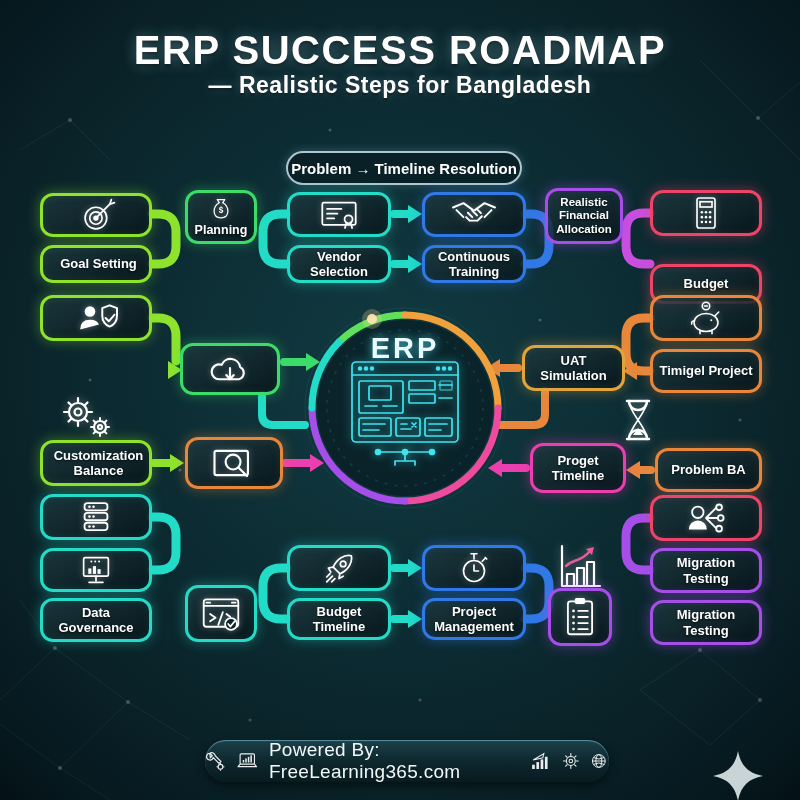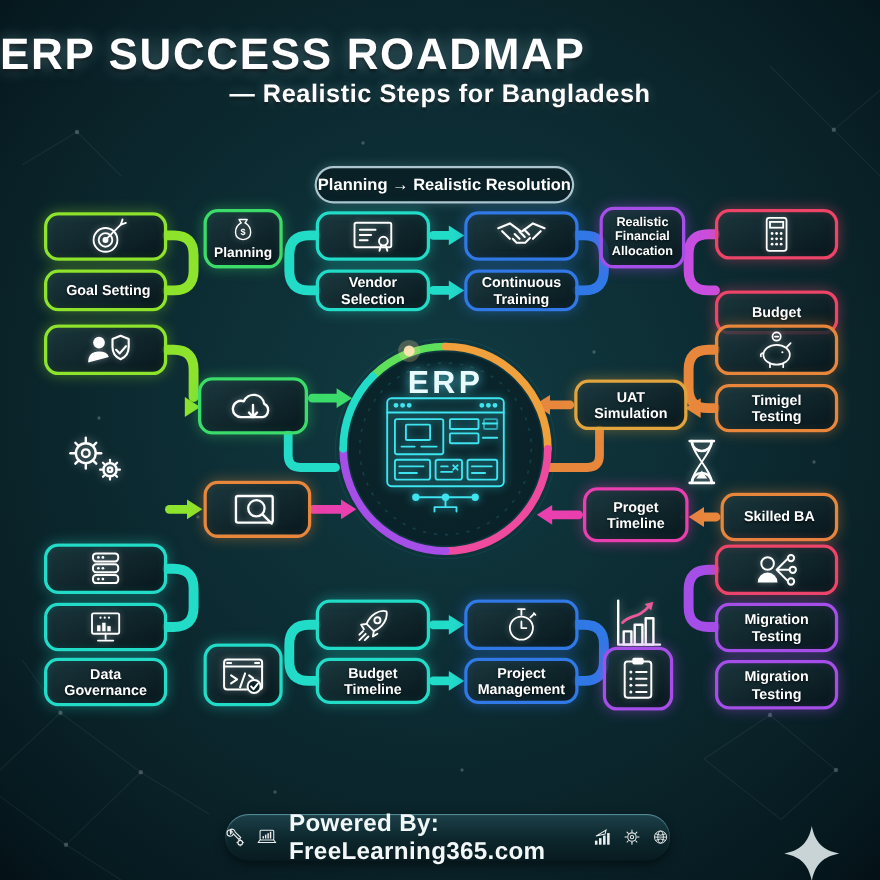--- a/index.html
+++ b/index.html
@@ -3,21 +3,21 @@
 <meta charset="utf-8">
 <style>
   html,body{margin:0;padding:0;background:#04141a;}
   #canvas{
     position:relative;width:800px;height:800px;overflow:hidden;
     font-family:"Liberation Sans",sans-serif;color:#fff;
     background:
       radial-gradient(circle at 50% 46%, #123b42 0%, #0d2e35 38%, #0a2329 68%, #061a20 88%, #041116 100%);
   }
   .deco{position:absolute;inset:0;pointer-events:none;}
-  .title{position:absolute;left:0;right:0;top:28px;font-weight:700;
+  .title{position:absolute;left:0;right:0;top:28px;text-align:center;font-weight:700;
          font-size:40px;letter-spacing:1.5px;text-shadow:0 0 14px rgba(190,240,255,.35),0 2px 3px rgba(0,0,0,.6);}
   .subtitle{position:absolute;left:0;right:0;top:72px;text-align:center;font-weight:700;
             font-size:23px;letter-spacing:.5px;text-shadow:0 0 10px rgba(190,240,255,.3),0 2px 3px rgba(0,0,0,.6);}
   .banner{position:absolute;left:286px;top:151px;width:232px;height:30px;border-radius:17px;
           border:2px solid rgba(205,228,238,.85);background:rgba(8,28,34,.75);
           display:flex;align-items:center;justify-content:center;font-weight:700;font-size:15px;
           box-shadow:0 0 10px rgba(160,220,240,.25);}
   .box{position:absolute;border-radius:13px;display:flex;flex-direction:column;gap:2px;
        align-items:center;justify-content:center;text-align:center;font-weight:700;font-size:13px;
        line-height:1.18;padding:2px 6px;box-sizing:border-box;
@@ -33,21 +33,21 @@
   .crimson{border:3px solid #ee4468;box-shadow:0 0 13px rgba(238,68,104,.45), inset 0 0 9px rgba(238,68,104,.12);}
   .purple {border:3px solid #a64ee8;box-shadow:0 0 13px rgba(166,78,232,.45), inset 0 0 9px rgba(166,78,232,.12);}
   .box svg{display:block;filter:drop-shadow(0 0 3px rgba(255,255,255,.35));}
   .floaty{position:absolute;filter:drop-shadow(0 0 4px rgba(255,255,255,.35));}
   .erp-label{position:absolute;left:355px;top:332px;width:100px;text-align:center;font-weight:700;
              font-size:29px;letter-spacing:3px;color:#e8fbff;text-shadow:0 0 10px rgba(90,230,250,.8);}
   .footer{position:absolute;left:205px;top:740px;width:404px;height:42px;border-radius:21px;
           background:linear-gradient(180deg,#1d4049 0%,#0c262c 55%,#081b20 100%);
           box-shadow:inset 0 1px 1px rgba(150,230,250,.5), 0 4px 10px rgba(0,0,0,.5);
           display:flex;align-items:center;justify-content:center;gap:9px;}
-  .footer-text{font-size:22px;font-weight:700;color:#f2f7f8;letter-spacing:.3px;}
+  .footer-text{font-size:19px;font-weight:400;color:#f2f7f8;letter-spacing:.3px;}
   .footer svg{display:block;opacity:.92;}
 </style>
 </head>
 <body>
 
 <div id="canvas">
 
   <svg class="deco" width="800" height="800" viewBox="0 0 800 800">
     <g stroke="rgba(255,255,255,0.06)" stroke-width="1" fill="none">
       <path d="M0,700 L55,648 L128,702 L60,768 L0,724"></path>
@@ -72,21 +72,21 @@
       <circle cx="740" cy="420" r="1.5"></circle>
         <circle cx="420" cy="700" r="1.5"></circle>
         <circle cx="250" cy="720" r="1.5"></circle>
     </g>
   </svg>
 
   <div class="title">ERP SUCCESS ROADMAP</div>
   <div class="subtitle">— Realistic Steps for Bangladesh</div>
 
   <div class="banner">
-    <span>Planning → Realistic Resolution</span>
+    <span>Problem → Timeline Resolution</span>
   </div>
 
   <svg class="deco" width="800" height="800" viewBox="0 0 800 800">
     <g fill="none" stroke-linecap="round" stroke-linejoin="round">
 
       <path d="M152 214 h6 q18 0 18 18 v14 q0 18 -18 18 h-6" stroke="#8ee32c" stroke-width="9"></path>
       <path d="M152 318 h6 q18 0 18 18 v25" stroke="#8ee32c" stroke-width="9"></path>
       <path d="M152 517 h6 q18 0 18 18 v17 q0 18 -18 18 h-6" stroke="#22dcc8" stroke-width="9"></path>
       <path d="M287 214 h-6 q-18 0 -18 18 v14 q0 18 18 18 h6" stroke="#22dcc8" stroke-width="9"></path>
       <path d="M525 214 h6 q18 0 18 18 v14 q0 18 -18 18 h-6" stroke="#3079e6" stroke-width="9"></path>
@@ -219,20 +219,23 @@
           <line x1="33" y1="33" x2="36" y2="33"></line>
           <line x1="48" y1="33" x2="51" y2="33"></line>
       <line x1="35.6" y1="26.6" x2="37.7" y2="28.7"></line>
           <line x1="46.3" y1="37.3" x2="48.4" y2="39.4"></line>
           <line x1="48.4" y1="26.6" x2="46.3" y2="28.7"></line>
           <line x1="37.7" y1="37.3" x2="35.6" y2="39.4"></line>
         </g>
     </svg>
   </div>
 
+  <div class="box lime" style="left:40px;top:440px;width:112px;height:46px;">
+    <span>Customization Balance</span>
+  </div>
 
   <div class="box teal" style="left:40px;top:494px;width:112px;height:46px;">
     <svg width="40" height="36" viewBox="0 0 48 44" stroke="#fff" stroke-width="2.2" fill="none">
       <rect x="10" y="5" width="28" height="9" rx="3.5"></rect>
         <rect x="10" y="17" width="28" height="9" rx="3.5"></rect>
         <rect x="10" y="29" width="28" height="9" rx="3.5"></rect>
       <g fill="#fff" stroke="none">
           <circle cx="16" cy="9.5" r="1.5"></circle>
           <circle cx="21" cy="9.5" r="1.5"></circle>
           <circle cx="16" cy="21.5" r="1.5"></circle>
@@ -349,38 +352,38 @@
     <svg width="48" height="40" viewBox="0 0 56 48" stroke="#fff" stroke-width="2.1" fill="none" stroke-linecap="round">
       <circle cx="28" cy="8" r="5"></circle>
         <line x1="26" y1="8" x2="30" y2="8"></line>
       <path d="M12 30 a16 12 0 1 0 32 0 a16 12 0 1 0 -32 0"></path>
       <path d="M40 21 l5 -5 M12 28 q-4 0 -3 4"></path>
       <circle cx="35" cy="27" r="1.3" fill="#fff" stroke="none"></circle>
       <path d="M20 41 v4 M36 41 v4"></path>
     </svg>
   </div>
   <div class="box orange" style="left:650px;top:349px;width:112px;height:44px;">
-    <span>Timigel Testing</span>
+    <span>Timigel Project</span>
   </div>
   <div class="box amber" style="left:522px;top:345px;width:103px;height:46px;">
     <span>UAT Simulation</span>
   </div>
 
   <div class="floaty" style="left:618px;top:396px;">
     <svg width="40" height="48" viewBox="0 0 40 48" stroke="#fff" stroke-width="2.4" fill="none" stroke-linecap="round">
       <line x1="9" y1="5" x2="31" y2="5"></line>
         <line x1="9" y1="43" x2="31" y2="43"></line>
       <path d="M11 5 C11 17 29 17 29 5 M11 43 C11 31 29 31 29 43"></path>
       <path d="M11 5 C11 17 29 31 29 43 M29 5 C29 17 11 31 11 43" stroke-width="1.6"></path>
       <path d="M15 39 h10 l-5 -7 z" fill="#fff" stroke="none"></path>
     </svg>
   </div>
 
   <div class="box orange" style="left:655px;top:448px;width:107px;height:44px;">
-    <span>Skilled BA</span>
+    <span>Problem BA</span>
   </div>
   <div class="box pink" style="left:530px;top:443px;width:96px;height:50px;">
     <span>Proget Timeline</span>
   </div>
 
   <div class="box crimson" style="left:650px;top:495px;width:112px;height:46px;">
     <svg width="52" height="38" viewBox="0 0 56 44" stroke="#fff" stroke-width="2.2" fill="none" stroke-linecap="round">
       <circle cx="18" cy="15" r="7"></circle>
       <path d="M7 36 a11 11 0 0 1 22 0" fill="#fff" stroke="none"></path>
       <path d="M28 22 L40 10 M28 22 L42 22 M28 22 L40 34"></path>

